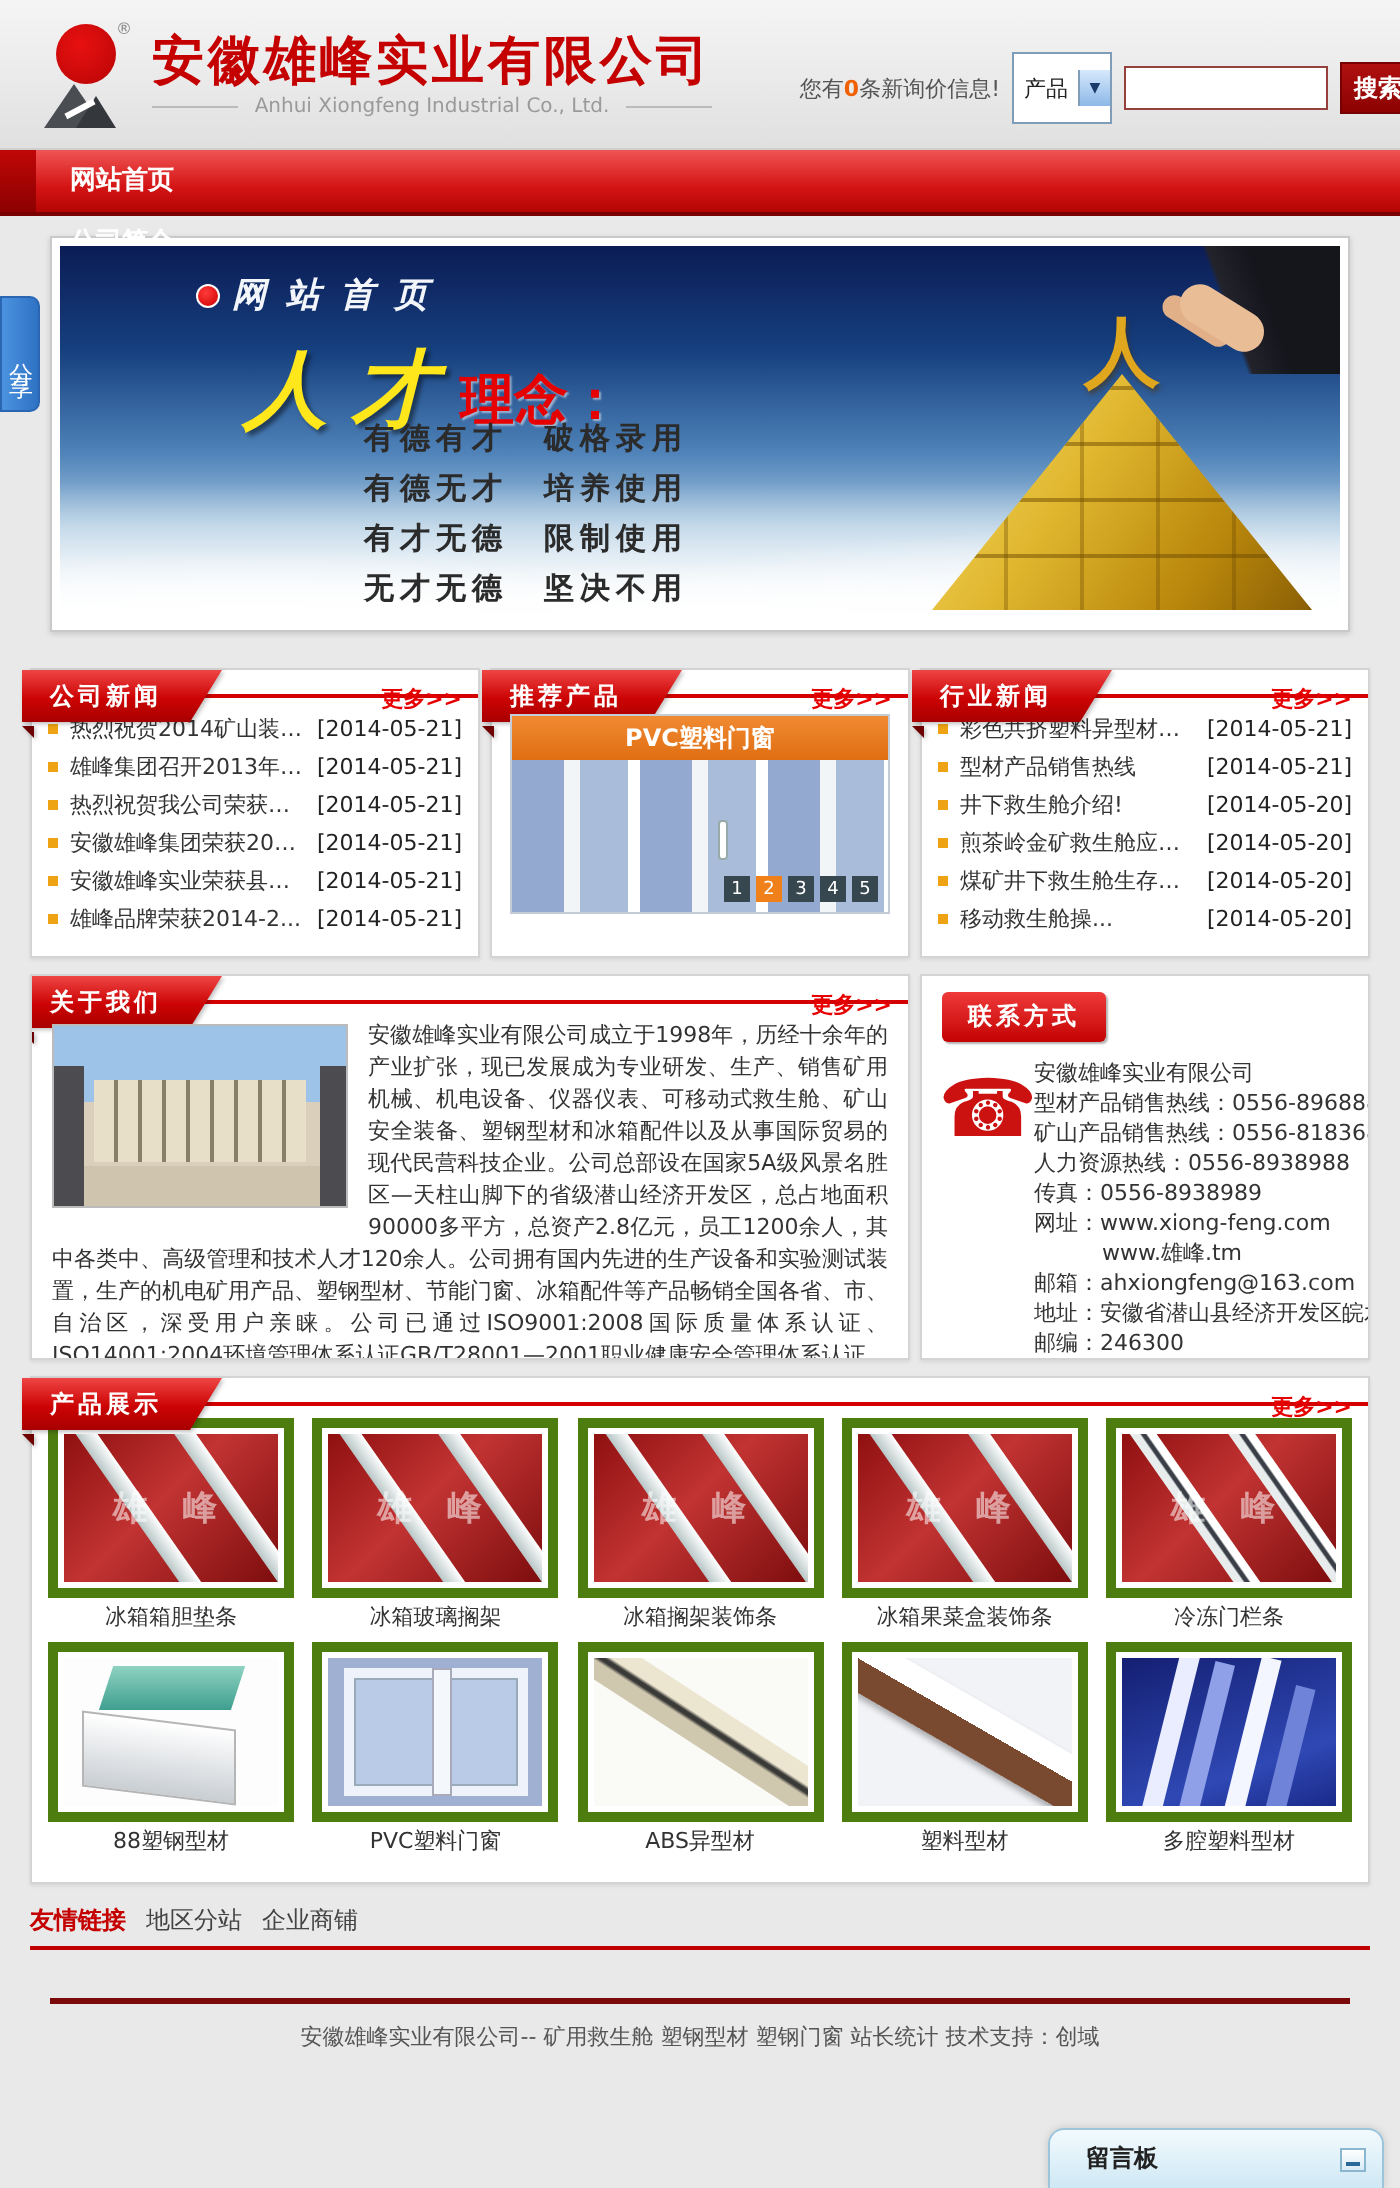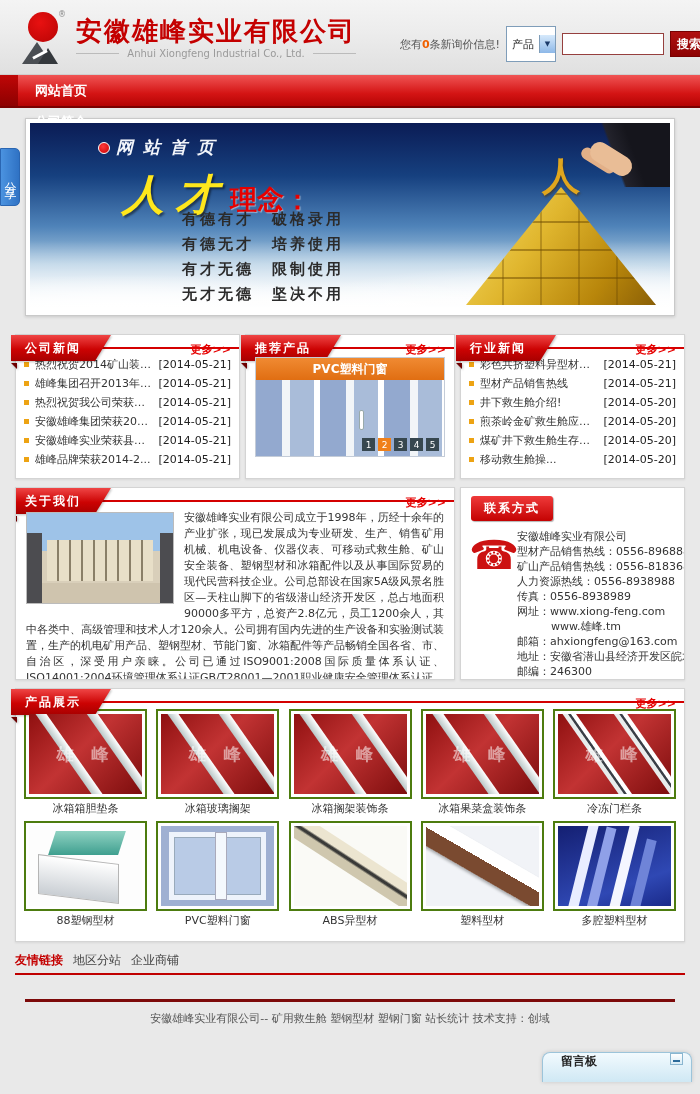--- a/index.html
+++ b/index.html
@@ -107,21 +107,21 @@
   .contact-badge { display:inline-block; margin:8px 0 0 10px; background:linear-gradient(180deg,#ef3a3a,#c40202); color:#fff; font-size:12px; font-weight:bold; letter-spacing:2px; padding:4px 13px; border-radius:3px; box-shadow:1px 1px 1px rgba(0,0,0,.3); }
   .contact-body { position:relative; padding:8px 6px 0 56px; }
   .phone-ico { position:absolute; left:8px; top:14px; font-size:40px; line-height:40px; color:#cc1111; }
   .c-line { font-size:11px; color:#333; line-height:15px; white-space:nowrap; }
   .c-line:nth-of-type(7) { padding-left:34px; }
 
   
   .p-products { margin-top:8px; height:254px; }
   .prod-grid { display:flex; flex-wrap:wrap; justify-content:space-between; padding:6px 8px 0; }
   .prod-card { width:123px; margin-bottom:4px; }
-  .prod-img { height:90px; border:2px solid #4d7c0f; background:#fff; padding:3px; }
+  .prod-img { height:90px; border:5px solid #4d7c0f; background:#fff; padding:3px; }
   .art { position:relative; width:100%; height:100%; overflow:hidden; background:#f0f0f0; }
   .wm { display:none; position:absolute; left:50%; top:50%; transform:translate(-50%,-50%); color:rgba(255,255,255,.55); font-size:17px; font-weight:bold; letter-spacing:6px; white-space:nowrap; z-index:3; }
   .strip { display:none; position:absolute; width:170%; height:9px; background:linear-gradient(180deg,#ffffff,#b9c6c6); transform:rotate(55deg); z-index:1; }
   .art[data-art^="red-strips"] { background:linear-gradient(135deg,#8f1010 0%,#c23333 45%,#7d0d0d 100%); }
   .art[data-art^="red-strips"] .wm { display:block; }
   .art[data-art^="red-strips"] .strip { display:block; }
   .art[data-art^="red-strips"] .s1 { left:-55%; top:34%; }
   .art[data-art^="red-strips"] .s2 { left:-15%; top:22%; }
   .art[data-art="red-strips-dark"] .strip { background:linear-gradient(180deg,#fff 0 34%,#3a3f47 42% 56%,#e8ecec 64% 100%); height:11px; }
   .art[data-art="profile-green"] { background:#fdfdfd; }
@@ -144,21 +144,21 @@
   .cat { font-size:12px; color:#555; }
 
   
   .links-row { margin:10px 15px 0; padding-bottom:4px; border-bottom:2px solid #c00000; display:flex; align-items:center; gap:10px; }
   .links-title { font-size:12px; font-weight:bold; color:#c40000; }
   .flink { font-size:12px; color:#444; }
   .footer-line { margin:24px 25px 0; border-top:3px solid #7d0a0a; }
   .footer-text { text-align:center; font-size:11px; color:#555; padding-top:9px; }
 
   
-  .msg-widget { position:absolute; right:8px; bottom:12px; width:150px; height:30px; background:linear-gradient(180deg,#f2fafe,#cfe8f4); border:1px solid #9cc4da; border-bottom:none; border-radius:8px 8px 0 0; display:flex; box-shadow:0 0 4px rgba(0,0,0,.15); }
+  .msg-widget { position:absolute; right:8px; bottom:0; width:168px; height:30px; background:linear-gradient(180deg,#f2fafe,#cfe8f4); border:1px solid #9cc4da; border-bottom:none; border-radius:8px 8px 0 0; display:flex; align-items:center; box-shadow:0 0 4px rgba(0,0,0,.15); }
   .msg-title { font-size:12px; font-weight:bold; color:#222; margin-left:18px; flex:1; }
   .min-btn { width:13px; height:12px; border:1px solid #8ab6d0; background:linear-gradient(#fff,#d8ecf6); position:relative; margin-right:8px; }
   .min-btn::after { content:""; position:absolute; left:2px; right:2px; bottom:2px; height:2px; background:#2a6a9a; }
 </style>
 </head>
 <body>
 
 <div class="topbar">
   <div class="logo-wrap">
     <div class="logo-mark">

